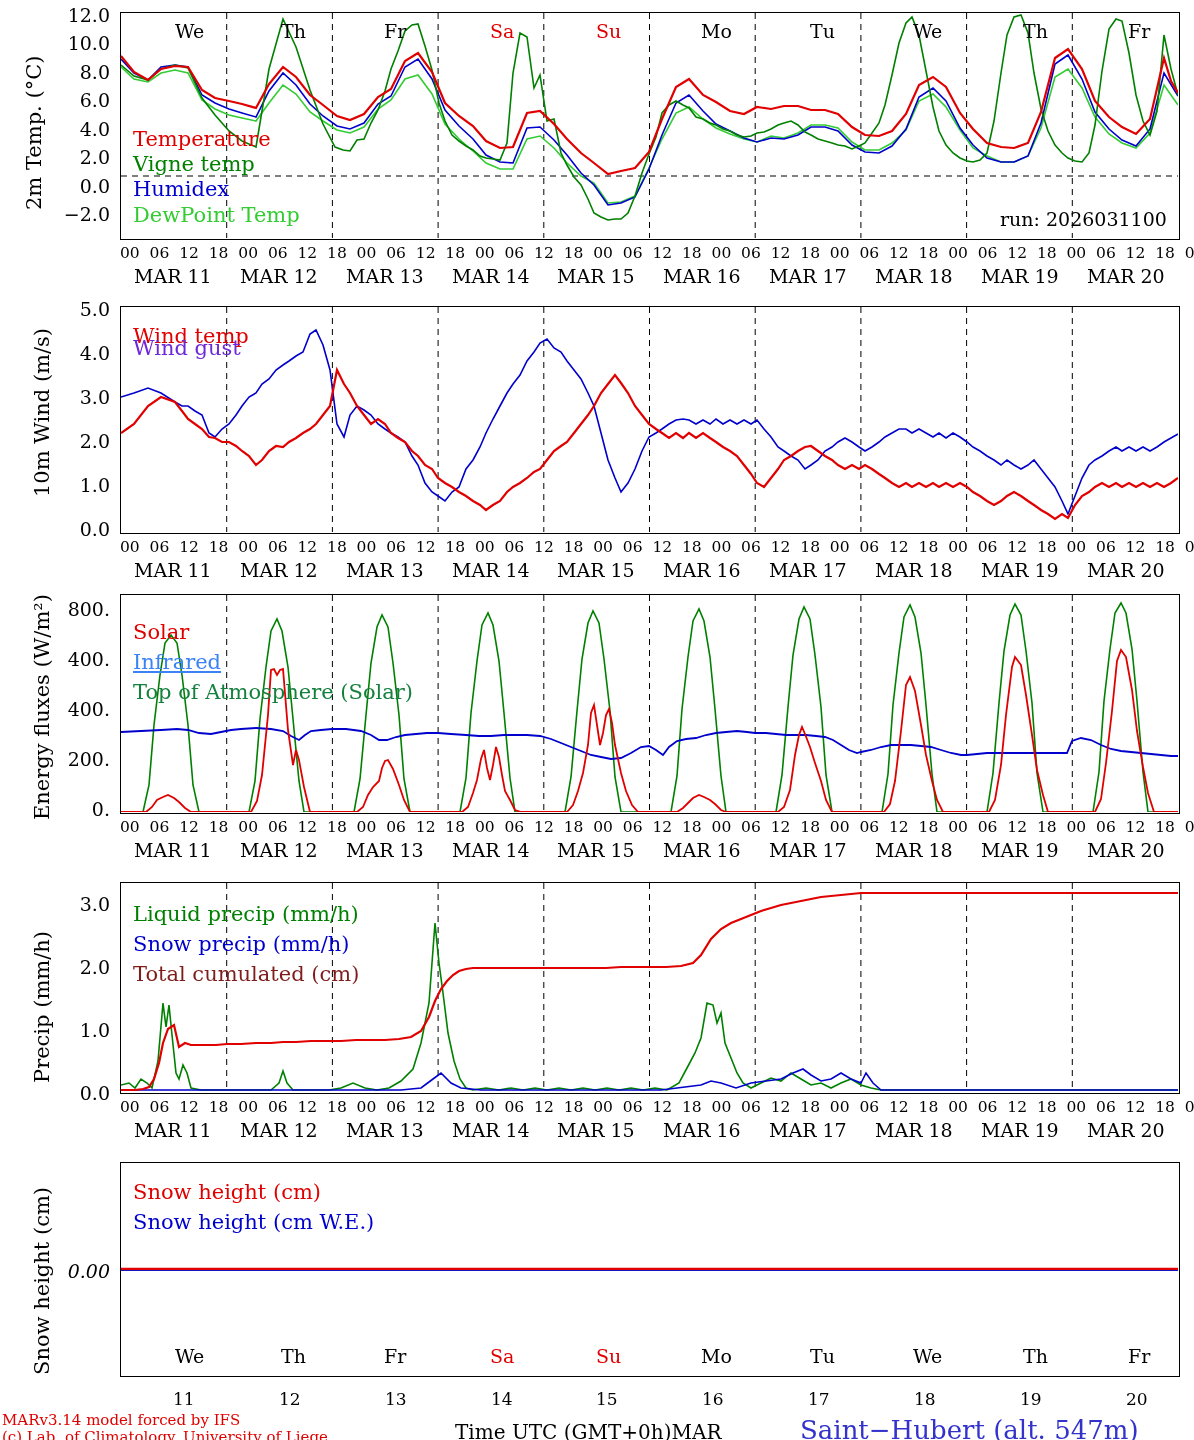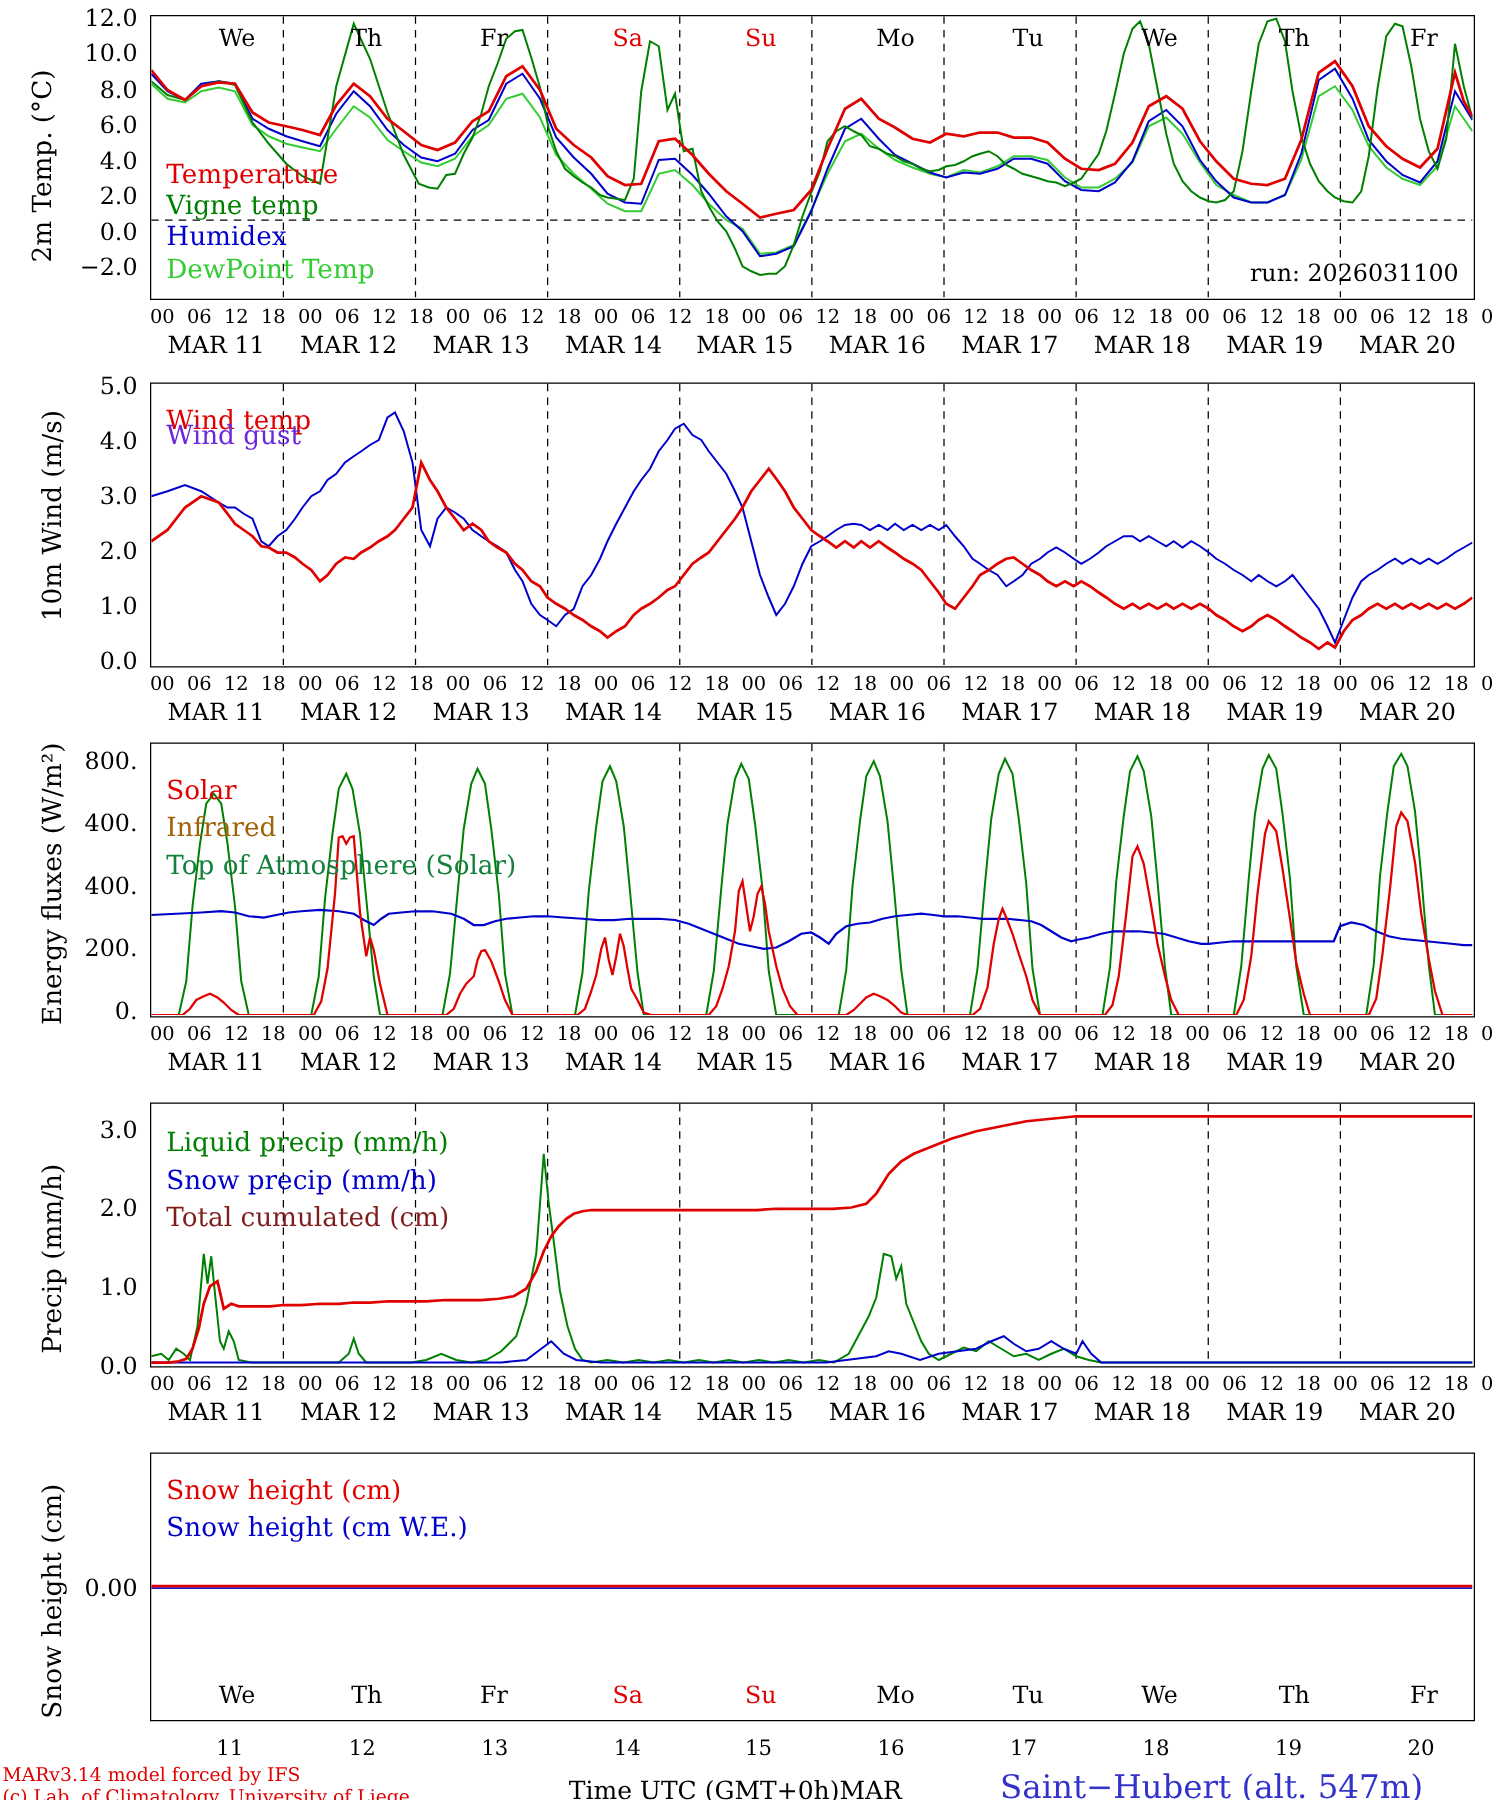--- a/index.html
+++ b/index.html
@@ -176,21 +176,21 @@
         <polyline points="0,217 22,217 28,190 33,130 39,80 44,48 50,40 56,48 61,80 67,130 72,190 78,217 128,217 134,186 139,124 145,72 150,36 156,24 161,36 167,72 172,124 178,186 183,217 233,217 239,184 245,120 250,68 256,32 261,20 267,32 272,68 278,120 283,184 289,217 339,217 345,183 350,118 356,66 361,30 367,18 372,30 378,66 383,118 389,183 394,217 444,217 450,182 456,116 461,64 467,28 472,16 478,28 483,64 489,116 494,182 500,217 550,217 556,181 561,114 567,62 572,26 578,14 583,26 589,62 594,114 600,181 605,217 655,217 661,180 667,112 672,60 678,24 683,12 689,24 694,60 700,112 705,180 711,217 761,217 767,179 772,110 778,58 783,22 789,10 794,22 800,58 805,110 811,179 816,217 866,217 872,178 878,108 883,56 889,20 894,9 900,20 905,56 911,108 916,178 922,217 972,217 978,177 983,106 989,54 994,18 1000,8 1005,18 1011,54 1016,106 1022,177 1027,217 1057,217"></polyline>
       </g>
 
       <polyline fill="none" stroke="#0000cc" stroke-width="1.8" points="0,137 20,136 40,135 56,134 67,135 78,138 90,139 100,137 110,135 120,134 135,133 150,134 162,136 170,141 178,145 184,140 190,136 200,135 211,134 225,134 240,136 250,140 258,145 266,145 275,142 284,140 295,139 306,138 317,138 330,139 345,140 358,141 370,141 383,140 395,140 406,140 419,141 430,144 440,148 450,152 460,156 470,160 480,162 490,164 500,163 510,158 520,152 528,151 535,155 542,160 548,152 556,146 565,144 575,143 585,140 595,138 605,137 616,136 626,137 634,138 645,138 655,139 665,140 675,140 685,140 695,141 704,142 712,145 720,150 728,155 736,158 740,157 750,155 760,152 770,150 780,150 790,150 800,151 810,152 820,155 830,158 840,160 846,160 856,159 866,158 876,158 886,158 896,158 906,158 916,158 926,158 936,158 946,158 951,146 960,143 970,145 980,150 990,154 1000,156 1010,157 1020,158 1030,159 1040,160 1050,161 1057,161"></polyline>
 
       <polyline fill="none" stroke="#e00000" stroke-width="1.8" points="0,217 25,217 31,212 36,205 42,202 47,200 53,203 58,207 64,213 70,217 130,217 136,206 141,180 147,120 150,75 153,74 156,80 159,75 162,74 167,135 172,170 175,155 178,165 183,192 189,217 236,217 242,212 247,200 252,192 258,186 261,173 264,166 267,165 272,174 278,190 283,205 289,217 341,217 347,212 352,198 356,185 360,164 363,155 366,173 369,185 372,170 375,152 378,162 381,180 384,196 389,205 394,215 400,217 446,217 452,210 457,196 462,178 467,150 470,118 473,110 476,130 479,150 482,138 485,120 488,114 491,128 494,150 500,178 505,196 511,210 517,217 556,217 562,213 567,208 572,203 578,200 583,202 589,205 594,209 600,215 605,217 657,217 663,212 669,195 674,160 678,140 681,132 684,139 689,152 694,168 700,186 705,205 711,217 763,217 769,209 774,186 780,136 785,90 789,82 794,96 800,130 805,160 811,186 816,205 822,217 868,217 874,205 880,170 885,120 891,72 894,62 900,70 905,100 911,140 916,175 922,200 927,217 974,217 980,204 985,168 991,116 996,66 1000,55 1005,62 1011,95 1016,136 1022,172 1027,198 1033,217 1057,217"></polyline>
     </svg>
   </div>
 
   <div class="legend" style="left:133px;top:40px;color:#e00000;">Solar</div>
-  <div class="legend" style="left:133px;top:70px;color:#a16207;">Infrared</div>
+  <div class="legend" style="left:133px;top:70px;color:#3b82f6;text-decoration:underline;">Infrared</div>
   <div class="legend" style="left:133px;top:100px;color:#15803d;">Top of Atmosphere (Solar)</div>
 
   <div class="xtickrow" style="left:120px;top:238px;">
     00&nbsp; 06&nbsp; 12&nbsp; 18&nbsp; 00&nbsp; 06&nbsp; 12&nbsp; 18&nbsp; 00&nbsp; 06&nbsp; 12&nbsp; 18&nbsp; 00&nbsp; 06&nbsp; 12&nbsp; 18&nbsp; 00&nbsp; 06&nbsp; 12&nbsp; 18&nbsp; 00&nbsp; 06&nbsp; 12&nbsp; 18&nbsp; 00&nbsp; 06&nbsp; 12&nbsp; 18&nbsp; 00&nbsp; 06&nbsp; 12&nbsp; 18&nbsp; 00&nbsp; 06&nbsp; 12&nbsp; 18&nbsp; 00&nbsp; 06&nbsp; 12&nbsp; 18&nbsp; 00
   </div>
   <div class="xdayrow" style="left:120px;top:259px;width:1060px;">
     <span style="position:absolute;left:14px;">MAR 11</span>
     <span style="position:absolute;left:120px;">MAR 12</span>
     <span style="position:absolute;left:226px;">MAR 13</span>
     <span style="position:absolute;left:332px;">MAR 14</span>
@@ -249,21 +249,21 @@
     <span style="position:absolute;left:543px;">MAR 16</span>
     <span style="position:absolute;left:649px;">MAR 17</span>
     <span style="position:absolute;left:755px;">MAR 18</span>
     <span style="position:absolute;left:861px;">MAR 19</span>
     <span style="position:absolute;left:967px;">MAR 20</span>
   </div>
 </div>
 
 <div class="panel" style="top:1150px;height:290px;">
   <div class="ylabel" style="left:30px;top:225px;">Snow height (cm)</div>
-  <div class="ytick" style="left:45px;top:110px;width:65px;">0.00</div>
+  <div class="ytick" style="left:45px;top:110px;width:65px;font-style:italic;">0.00</div>
 
   <div class="plotbox" style="left:120px;top:12px;width:1060px;height:215px;">
     <svg width="1057" height="212" viewBox="0 0 1057 212">
       <line x1="0" y1="106" x2="1057" y2="106" stroke="#e00000" stroke-width="2.4"></line>
       <line x1="0" y1="107.5" x2="1057" y2="107.5" stroke="#0000cc" stroke-width="1.2" opacity="0.9"></line>
     </svg>
   </div>
 
   <div class="legend" style="left:133px;top:30px;color:#e00000;">Snow height (cm)</div>
   <div class="legend" style="left:133px;top:60px;color:#0000cc;">Snow height (cm W.E.)</div>

